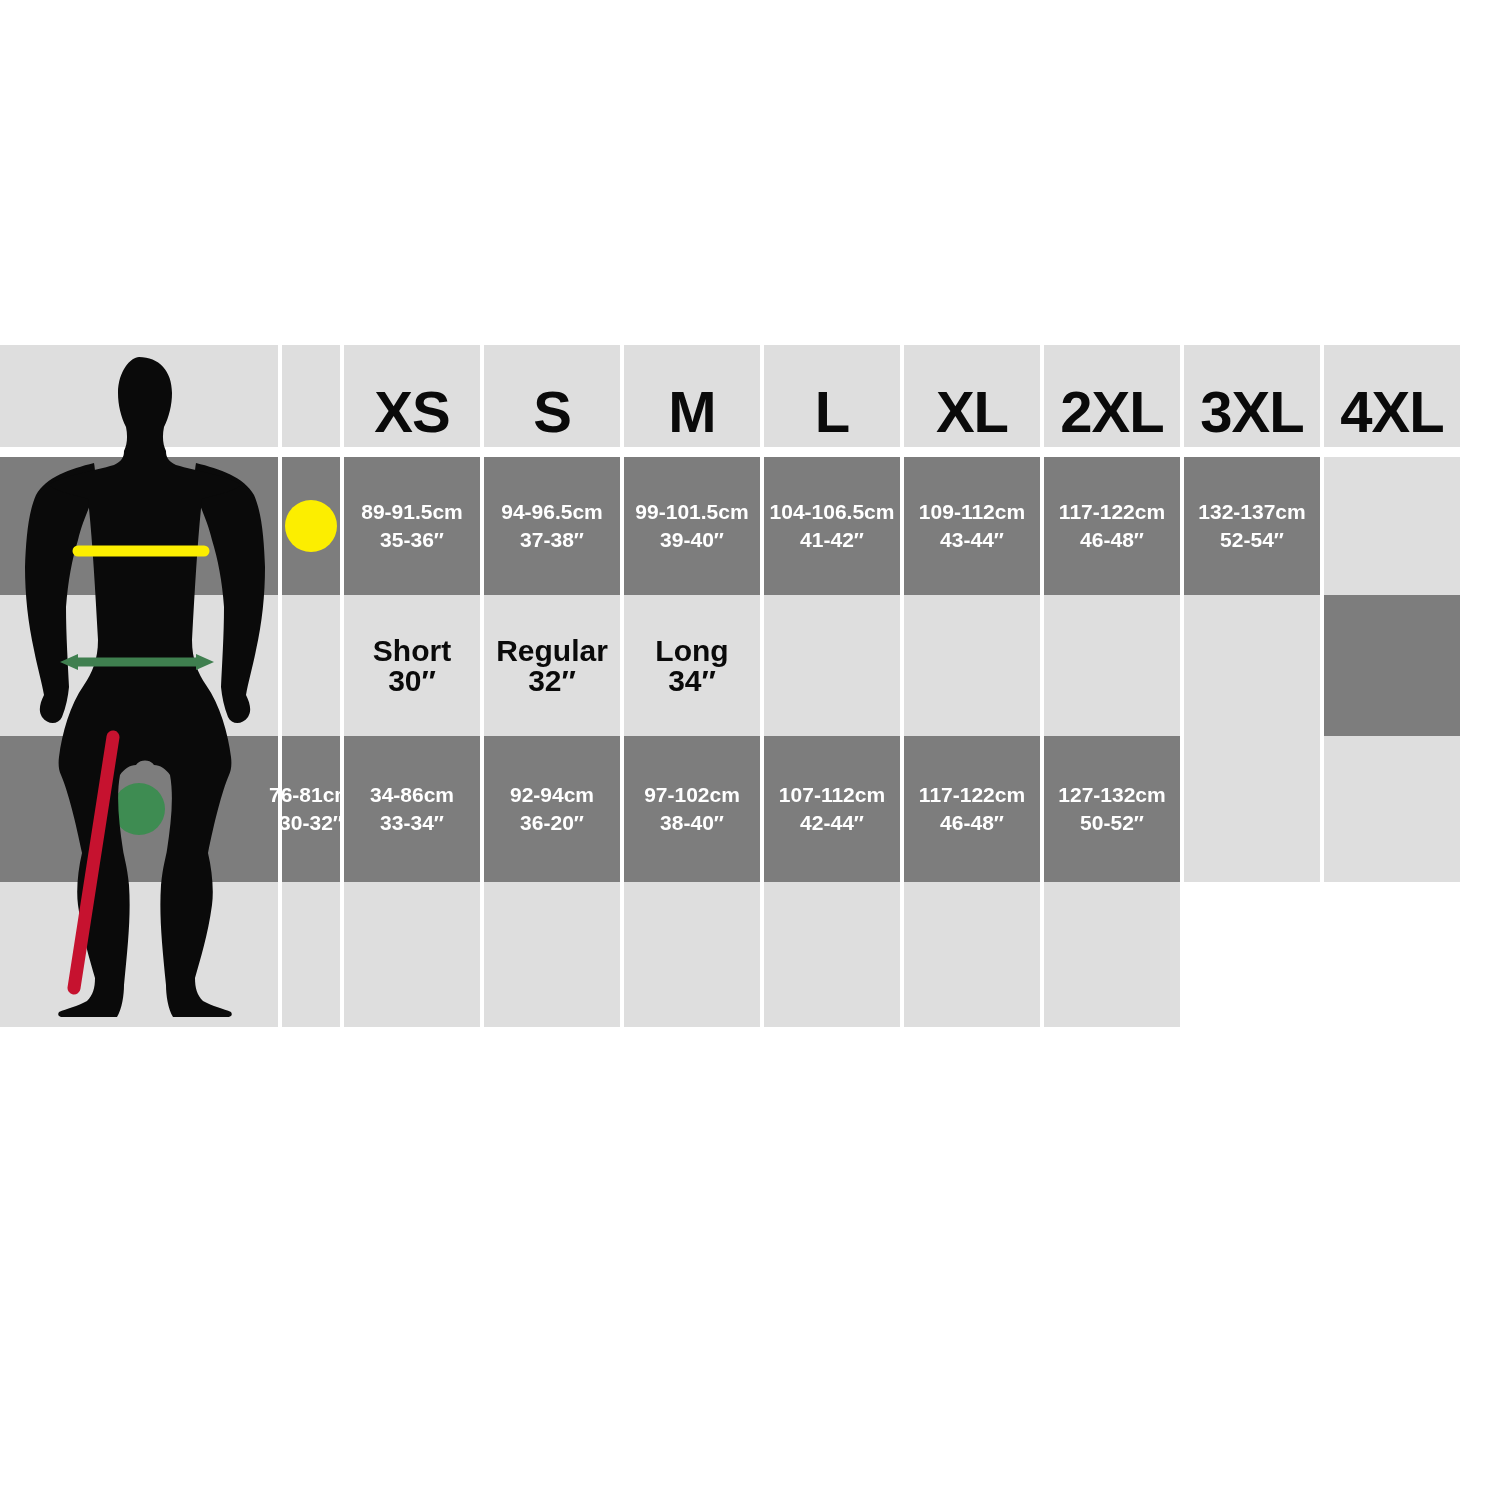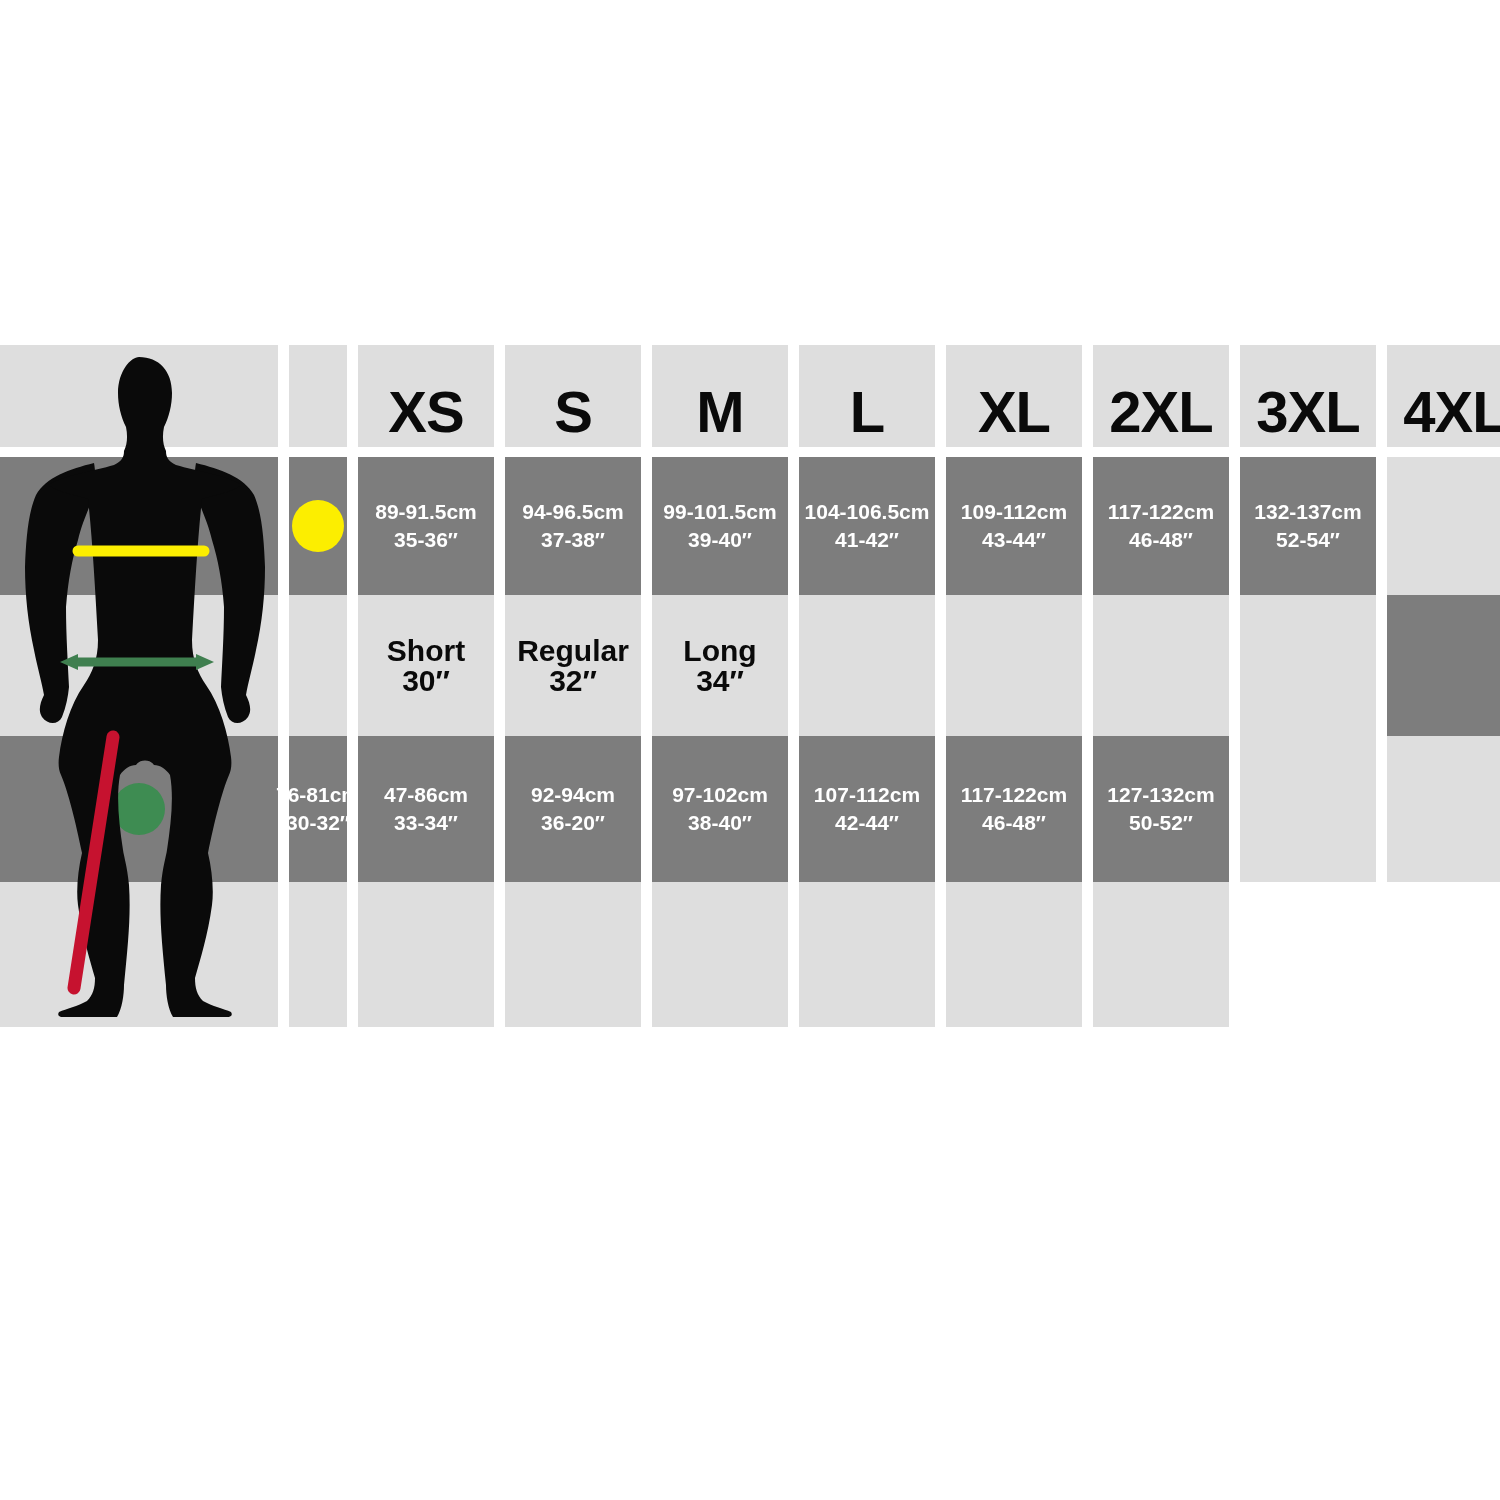--- a/index.html
+++ b/index.html
@@ -4,21 +4,21 @@
 <style>
   html,body{margin:0;padding:0;background:#ffffff;}
   body{width:1500px;height:1500px;position:relative;overflow:hidden;
        font-family:"Liberation Sans","DejaVu Sans",sans-serif;}
 
   .size-chart{
     position:absolute;left:0;top:345px;width:1496px;height:682px;
     display:grid;
     grid-template-columns:278px 58px repeat(8,136px);
     grid-template-rows:102px 10px 138px 141px 146px 145px;
-    column-gap:11px;
+    column-gap:4px;
   }
   .cell{min-width:0;display:flex;align-items:center;justify-content:center;}
   .light{background:#dedede;}
   .dark{background:#7d7d7d;}
   .gap-row{grid-column:1 / -1;background:#ffffff;}
 
   .size-head{
     align-items:flex-end;
     font-size:58px;font-weight:700;color:#0a0a0a;
     padding-bottom:6px;line-height:1;letter-spacing:-1px;
@@ -117,21 +117,21 @@
 
   <div class="cell dark"></div>
   <div class="cell dark">
     <span class="dot dot-green"></span>
   </div>
   <div class="cell dark meas">
     <span>76-81cm</span>
     <span>30-32″</span>
   </div>
   <div class="cell dark meas">
-    <span>47-86cm</span>
+    <span>34-86cm</span>
     <span>33-34″</span>
   </div>
   <div class="cell dark meas">
     <span>92-94cm</span>
     <span>36-20″</span>
   </div>
   <div class="cell dark meas">
     <span>97-102cm</span>
     <span>38-40″</span>
   </div>

